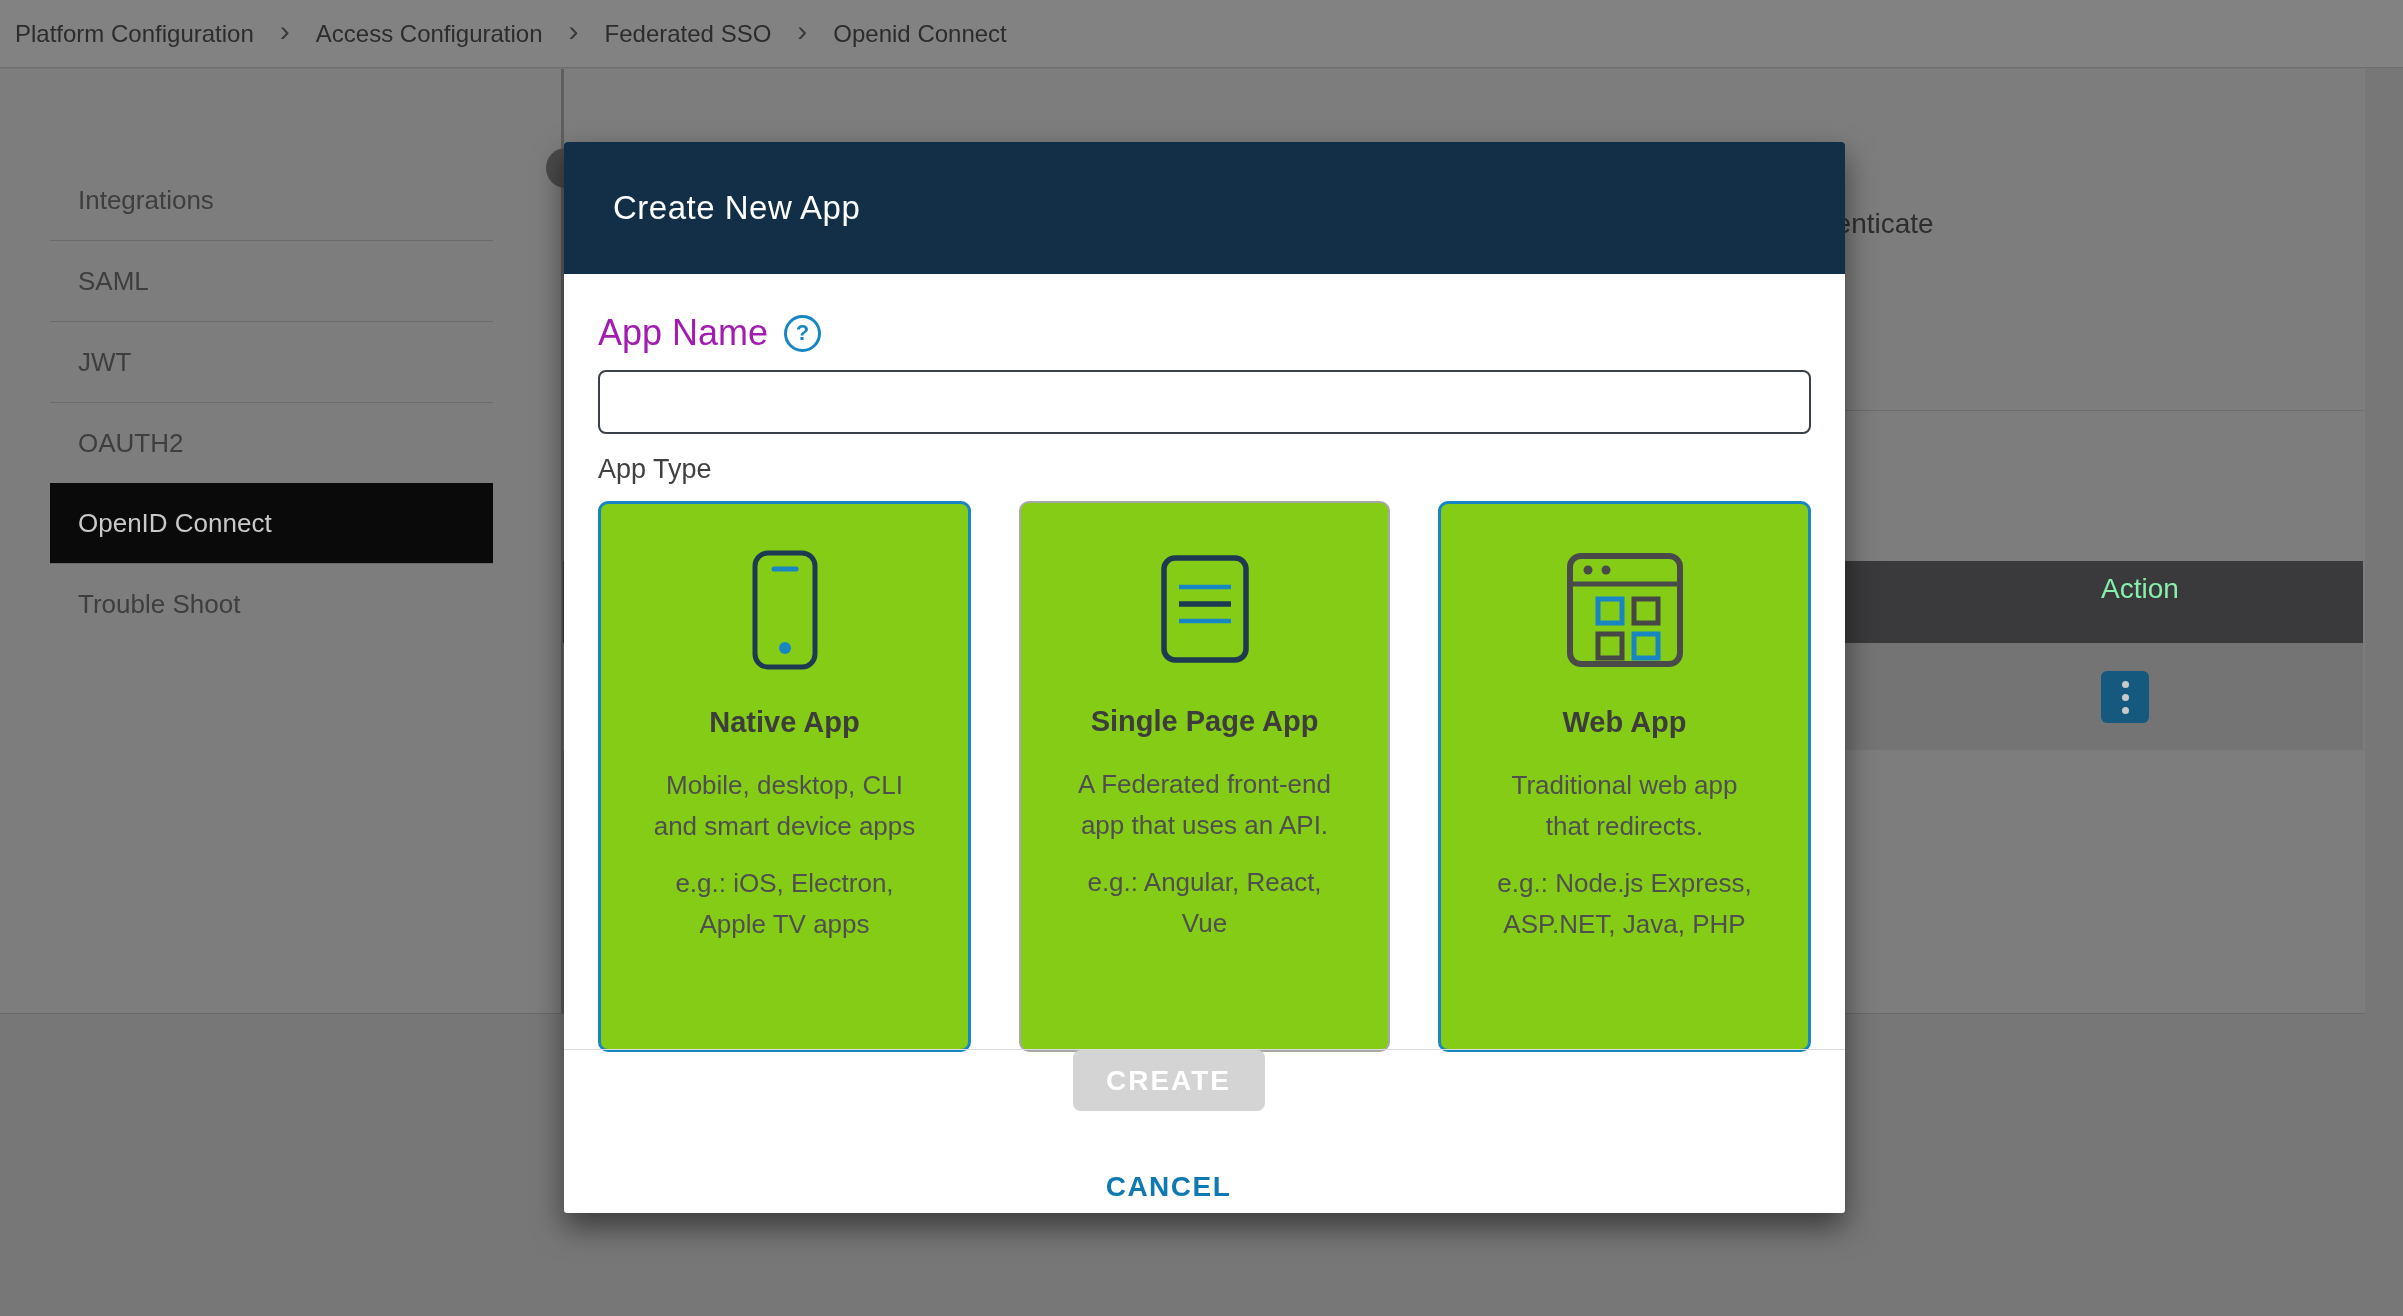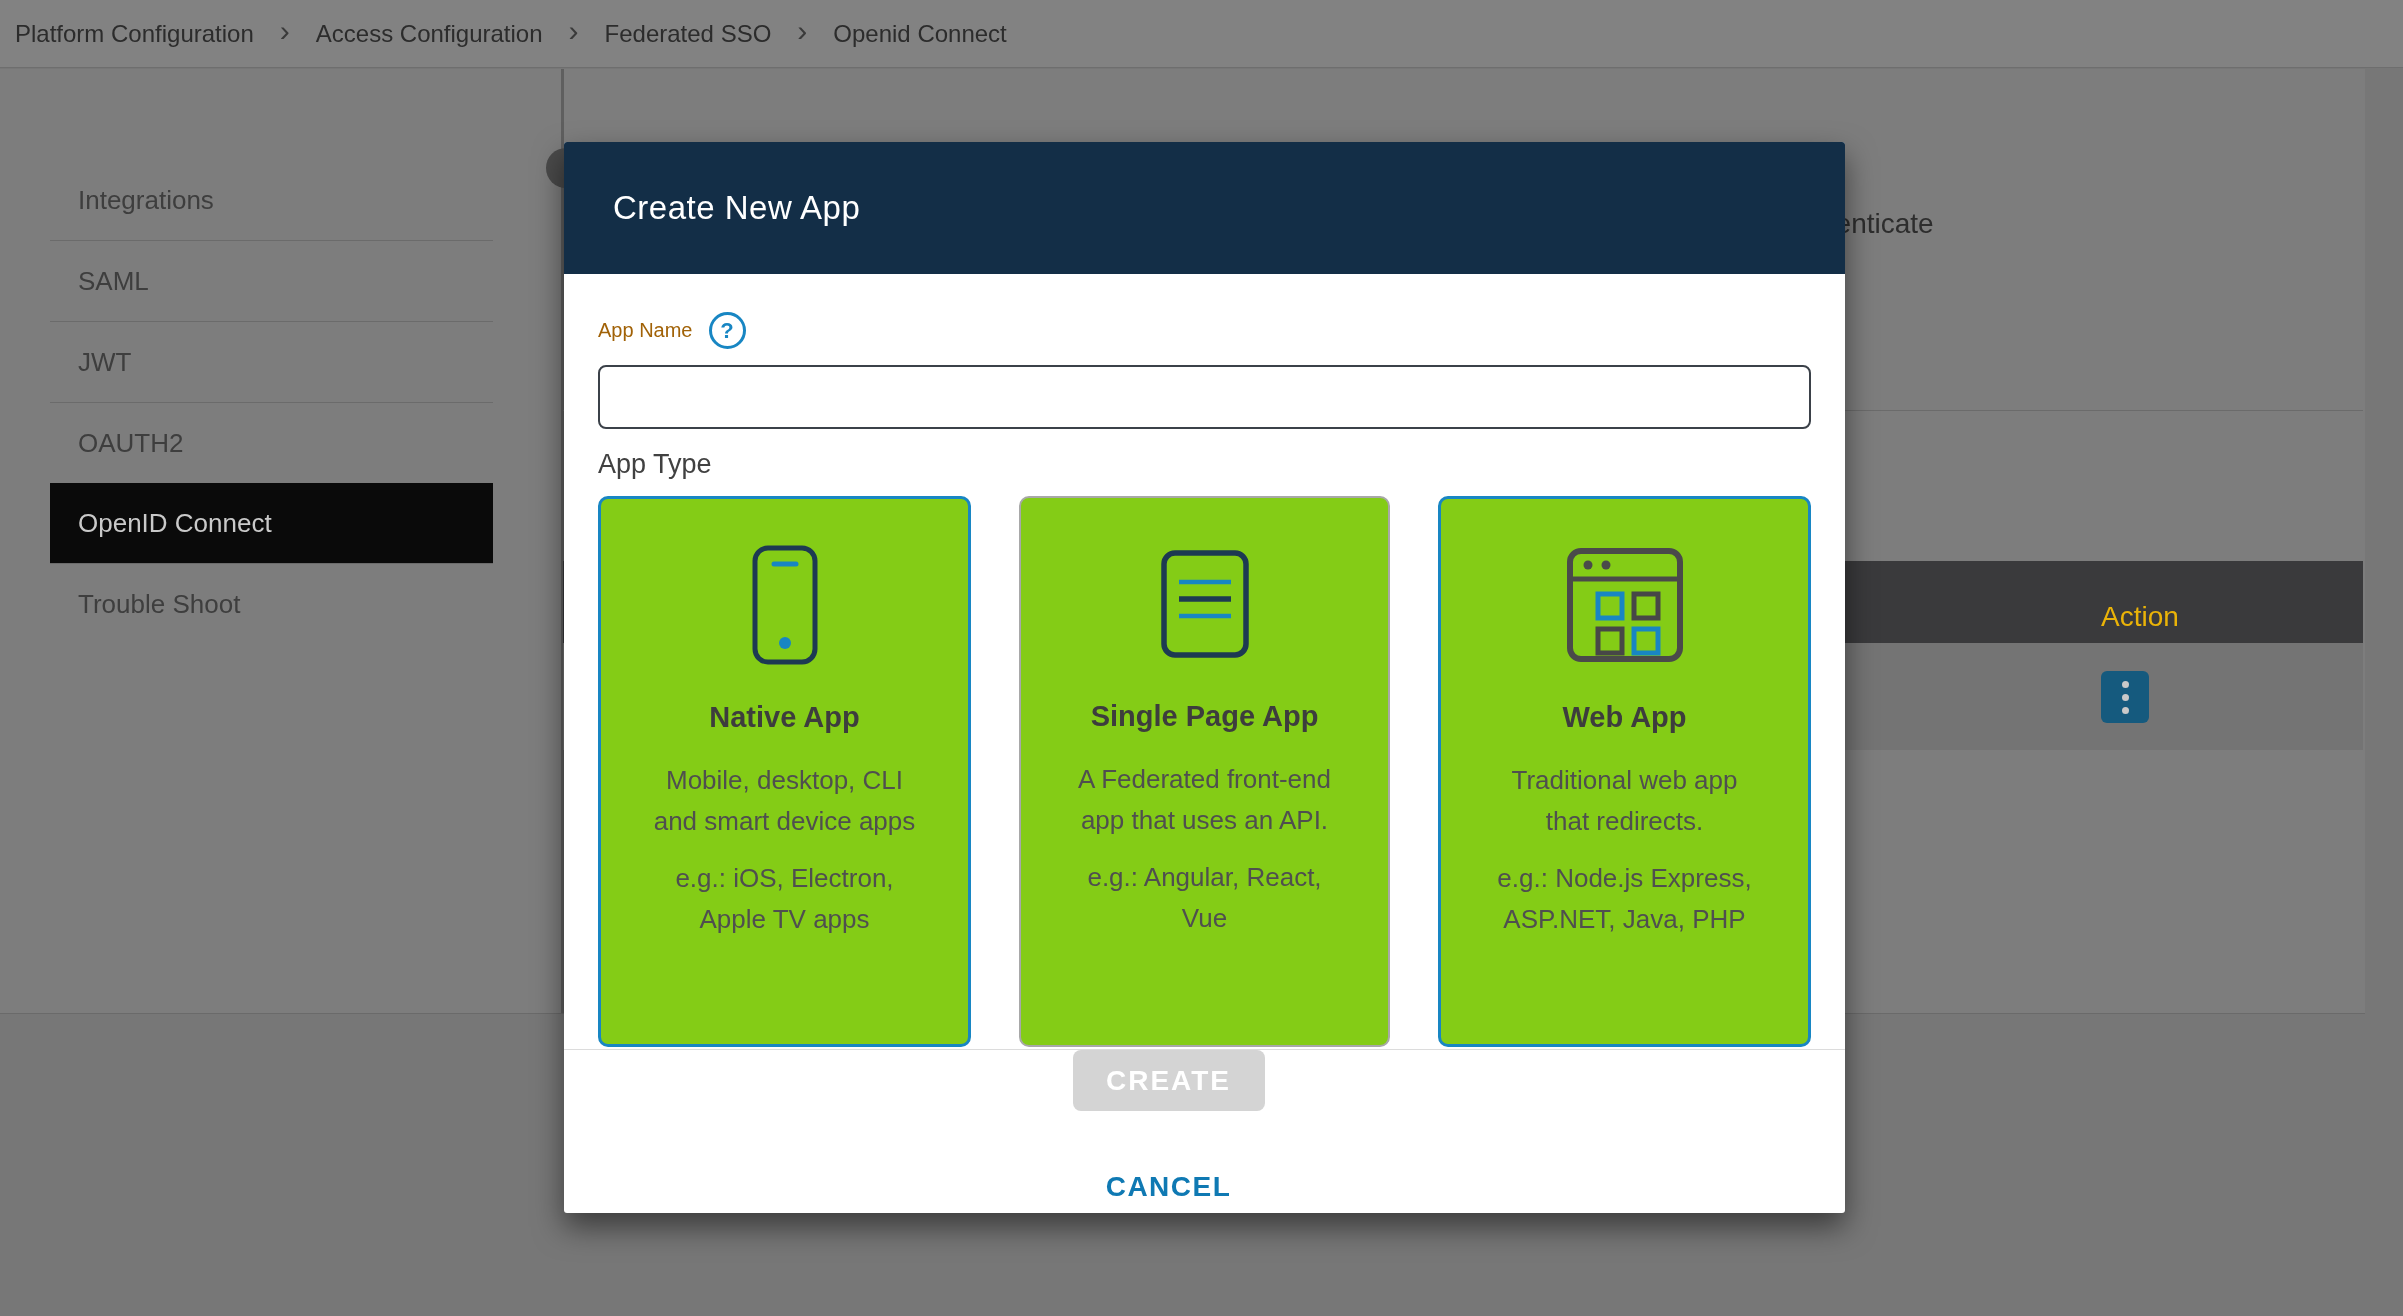--- a/index.html
+++ b/index.html
@@ -28,21 +28,21 @@
     height:80px; display:flex; align-items:center; padding-left:28px;
     font-size:26px; color:#3e3e3e; box-sizing:border-box; cursor:pointer;
   }
   .side-item.selected { background:#0a0a0a; color:#c9c9c9; }
   .side-div { height:1px; background:#6b6b6b; }
 
   .clipped-title { position:absolute; left:1778px; top:208px; font-size:28px; color:#2d2d2d; z-index:1; white-space:nowrap; }
 
   .bg-divider { position:absolute; left:563px; top:410px; width:1800px; height:1px; background:#6b6b6b; }
   .bg-table-header { position:absolute; left:563px; top:561px; width:1800px; height:82px; background:#3a3a3c; z-index:1; }
-  .bg-action-label { position:absolute; left:1487px; top:40px; width:180px; text-align:center; font-size:28px; color:#eab308; }
+  .bg-action-label { position:absolute; left:1487px; top:12px; width:180px; text-align:center; font-size:28px; color:#86efac; }
   .bg-table-row { position:absolute; left:563px; top:643px; width:1800px; height:107px; background:#747474; }
 
   .kebab-button {
     position:absolute; left:2101px; top:671px; width:48px; height:52px;
     background:#155a7e; border-radius:6px; z-index:1; border:none; cursor:pointer;
     display:flex; flex-direction:column; align-items:center; justify-content:center; gap:6px;
   }
   .kebab-dot { width:7px; height:7px; border-radius:50%; background:#c9c9c9; }
 
   .fab-circle { position:absolute; left:546px; top:148px; width:40px; height:40px; border-radius:50%; background:#4a4a4a; z-index:2; }
@@ -54,21 +54,21 @@
     box-shadow:0 14px 30px rgba(0,0,0,0.5);
   }
   .modal-header {
     height:132px; background:#132e47; display:flex; align-items:center;
     padding-left:49px; border-radius:3px 3px 0 0;
   }
   .modal-title { font-size:33px; color:#ffffff; letter-spacing:0.5px; }
 
   .modal-body { padding:0 34px; }
   .field-row { margin-top:38px; display:flex; align-items:center; gap:16px; }
-  .field-label { font-size:20px; color:#a16207; }
+  .field-label { font-size:36px; color:#a21caf; }
   .help-icon {
     width:37px; height:37px; border-radius:50%; border:3px solid #1886c3;
     color:#1886c3; display:flex; align-items:center; justify-content:center;
     font-size:22px; font-weight:bold; box-sizing:border-box; cursor:pointer;
   }
   .app-name-input {
     margin-top:16px; width:100%; height:64px; border:2px solid #3b4149;
     border-radius:8px; font-size:26px; padding:0 20px; box-sizing:border-box;
     font-family:inherit; color:#333; background:#fff;
   }

